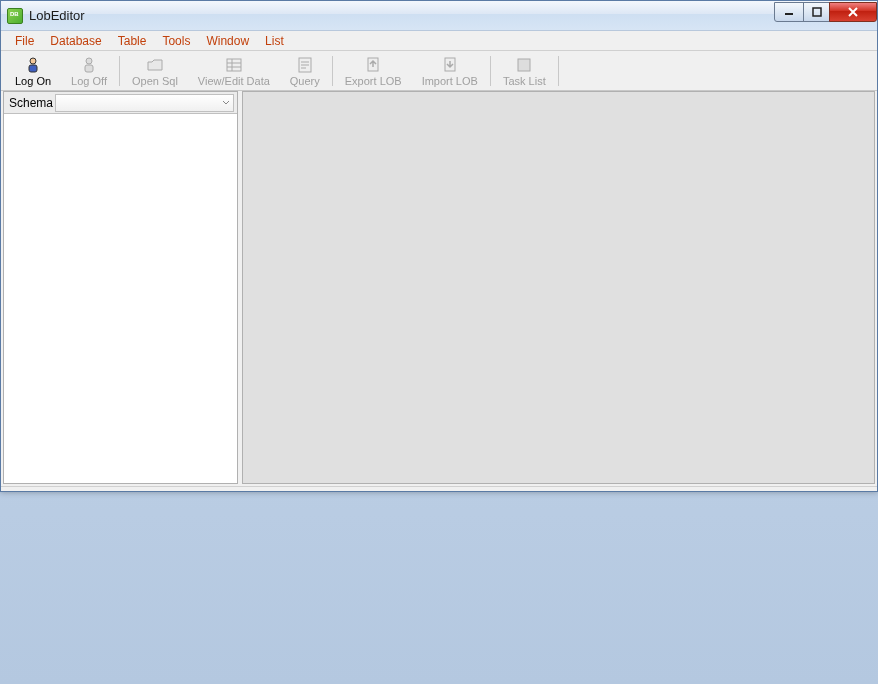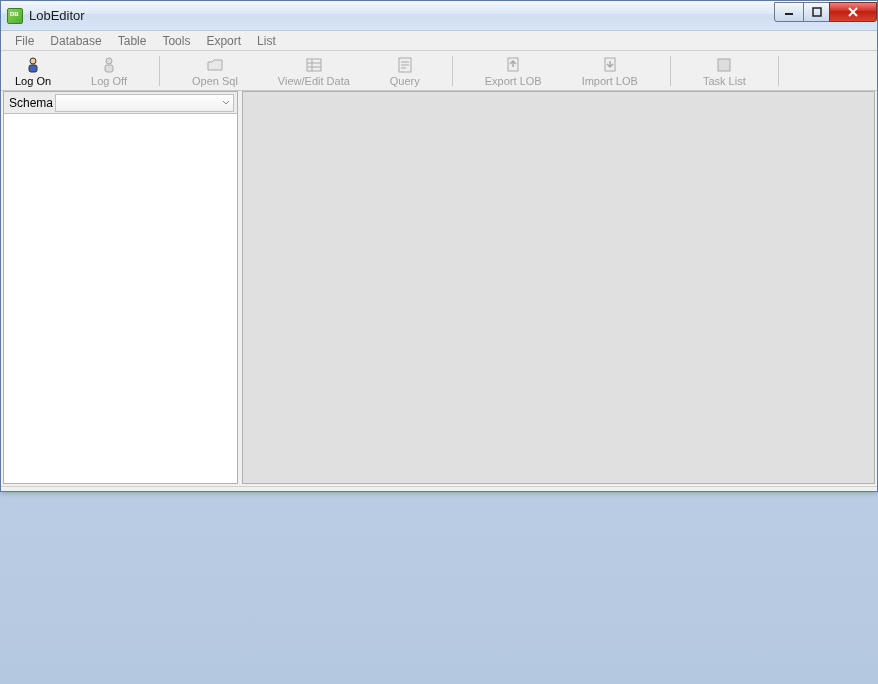--- a/index.html
+++ b/index.html
@@ -14,24 +14,24 @@
     .titlebar .title { color: #1a1a1a; font-size: 13px; }
     .window-controls { margin-left: auto; display: flex; height: 20px; margin-top: -8px; }
     .window-controls .btn { width: 30px; height: 20px; border: 1px solid #6a7a90; display: flex; align-items: center; justify-content: center; margin-left: -1px; }
     .window-controls .min { background: linear-gradient(#f4f8fc, #c8d8ec); border-bottom-left-radius: 3px; }
     .window-controls .max { background: linear-gradient(#f4f8fc, #c8d8ec); width: 27px; }
     .window-controls .close { background: linear-gradient(#f08080, #d03020 45%, #c02010 46%, #d84030); border-color: #803020; width: 48px; border-bottom-right-radius: 3px; }
     .window-controls svg { display: block; }
 
     
     .menubar { height: 20px; display: flex; align-items: center; padding: 0 6px; background: #f0f0f0; border-bottom: 1px solid #d0d0d0; }
-    .menubar .menu-item { padding: 2px 8px; color: #737373; cursor: default; }
+    .menubar .menu-item { padding: 2px 8px; color: #c2410c; cursor: default; }
 
     
-    .toolbar { height: 40px; display: flex; align-items: center; background: #f0f0f0; border-bottom: 1px solid #c8c8c8; padding: 0 4px; gap: 20px; }
+    .toolbar { height: 40px; display: flex; align-items: center; background: #f0f0f0; border-bottom: 1px solid #c8c8c8; padding: 0 4px; }
     .tool-btn { display: flex; flex-direction: column; align-items: center; justify-content: center; padding: 2px 10px 1px 10px; height: 38px; font-size: 11px; cursor: default; }
     .tool-btn .tlabel { margin-top: 1px; color: #a0a0a0; }
     .tool-btn.enabled .tlabel { color: #000; }
     .tool-sep { width: 1px; height: 30px; background: #c8c8c8; margin: 0 2px; }
     .tool-icon { width: 18px; height: 18px; display:flex; align-items:center; justify-content:center;}
 
     
     .client { flex: 1; display: flex; background: #f0f0f0; padding: 0 2px 2px 2px; }
     .sidebar { width: 235px; display: flex; flex-direction: column; border: 1px solid #b0b0b0; background: #fff; margin-right: 4px; }
     .schema-row { height: 22px; display: flex; align-items: center; background: #ececec; border-bottom: 1px solid #c0c0c0; padding: 0 3px; gap: 0; }
@@ -70,21 +70,21 @@
           </svg>
       </div>
     </div>
   </div>
 
   <div class="menubar">
     <div class="menu-item">File</div>
     <div class="menu-item">Database</div>
     <div class="menu-item">Table</div>
     <div class="menu-item">Tools</div>
-    <div class="menu-item">Export</div>
+    <div class="menu-item">Window</div>
     <div class="menu-item">List</div>
   </div>
 
   <div class="toolbar">
     <div class="tool-btn enabled">
       <div class="tool-icon">
         <svg width="18" height="18">
             <circle cx="9" cy="5" r="3" fill="#f4c89a" stroke="#333"></circle>
             <rect x="5" y="9" width="8" height="7" rx="2" fill="#4060c0" stroke="#333"></rect>
           </svg>

